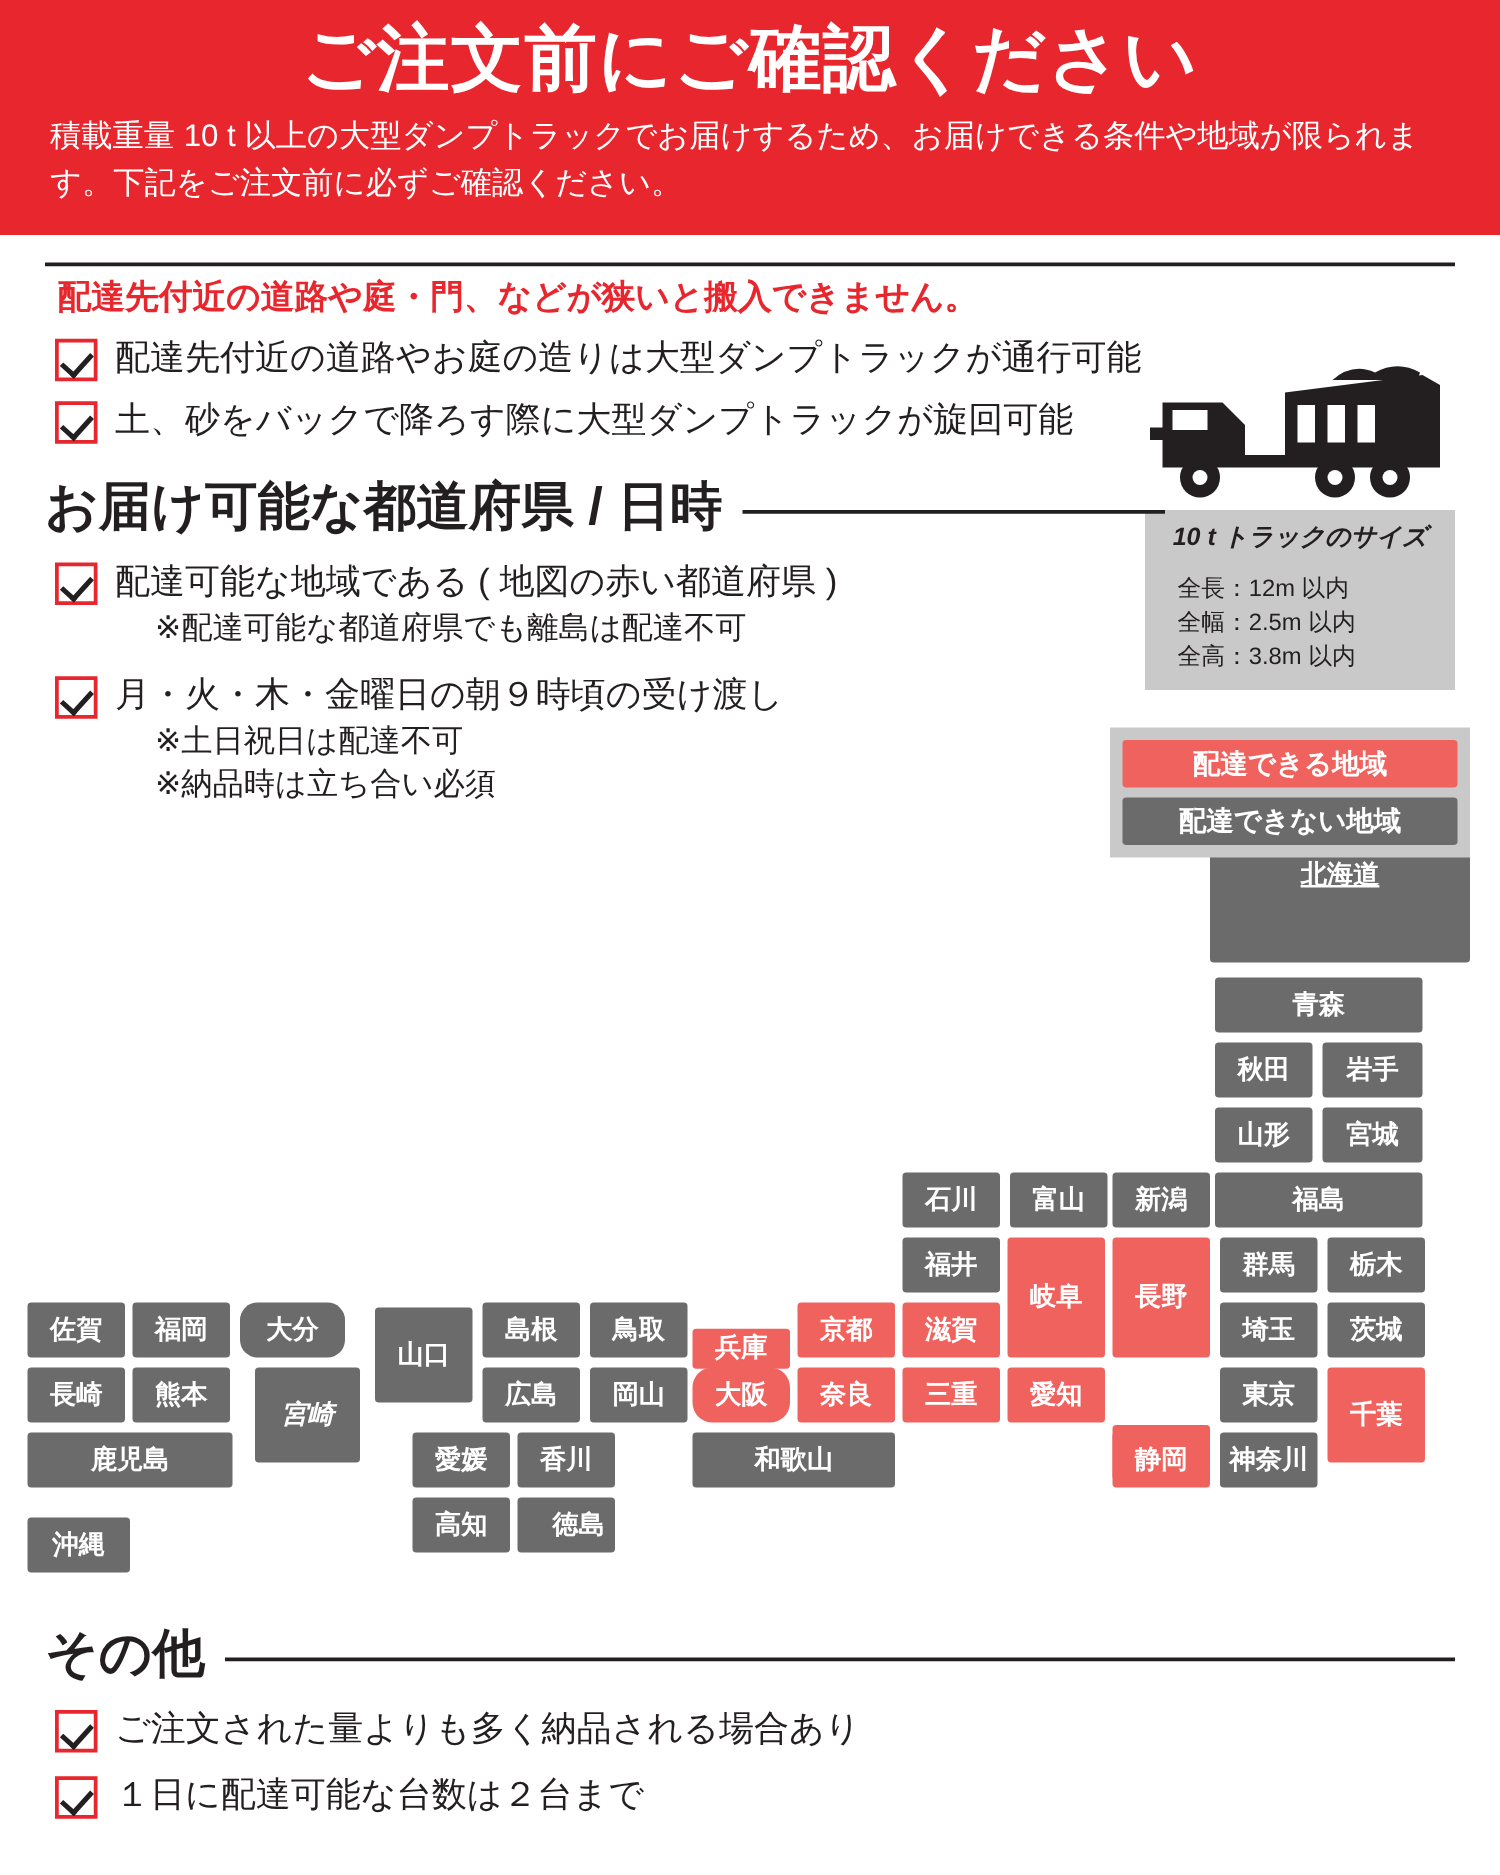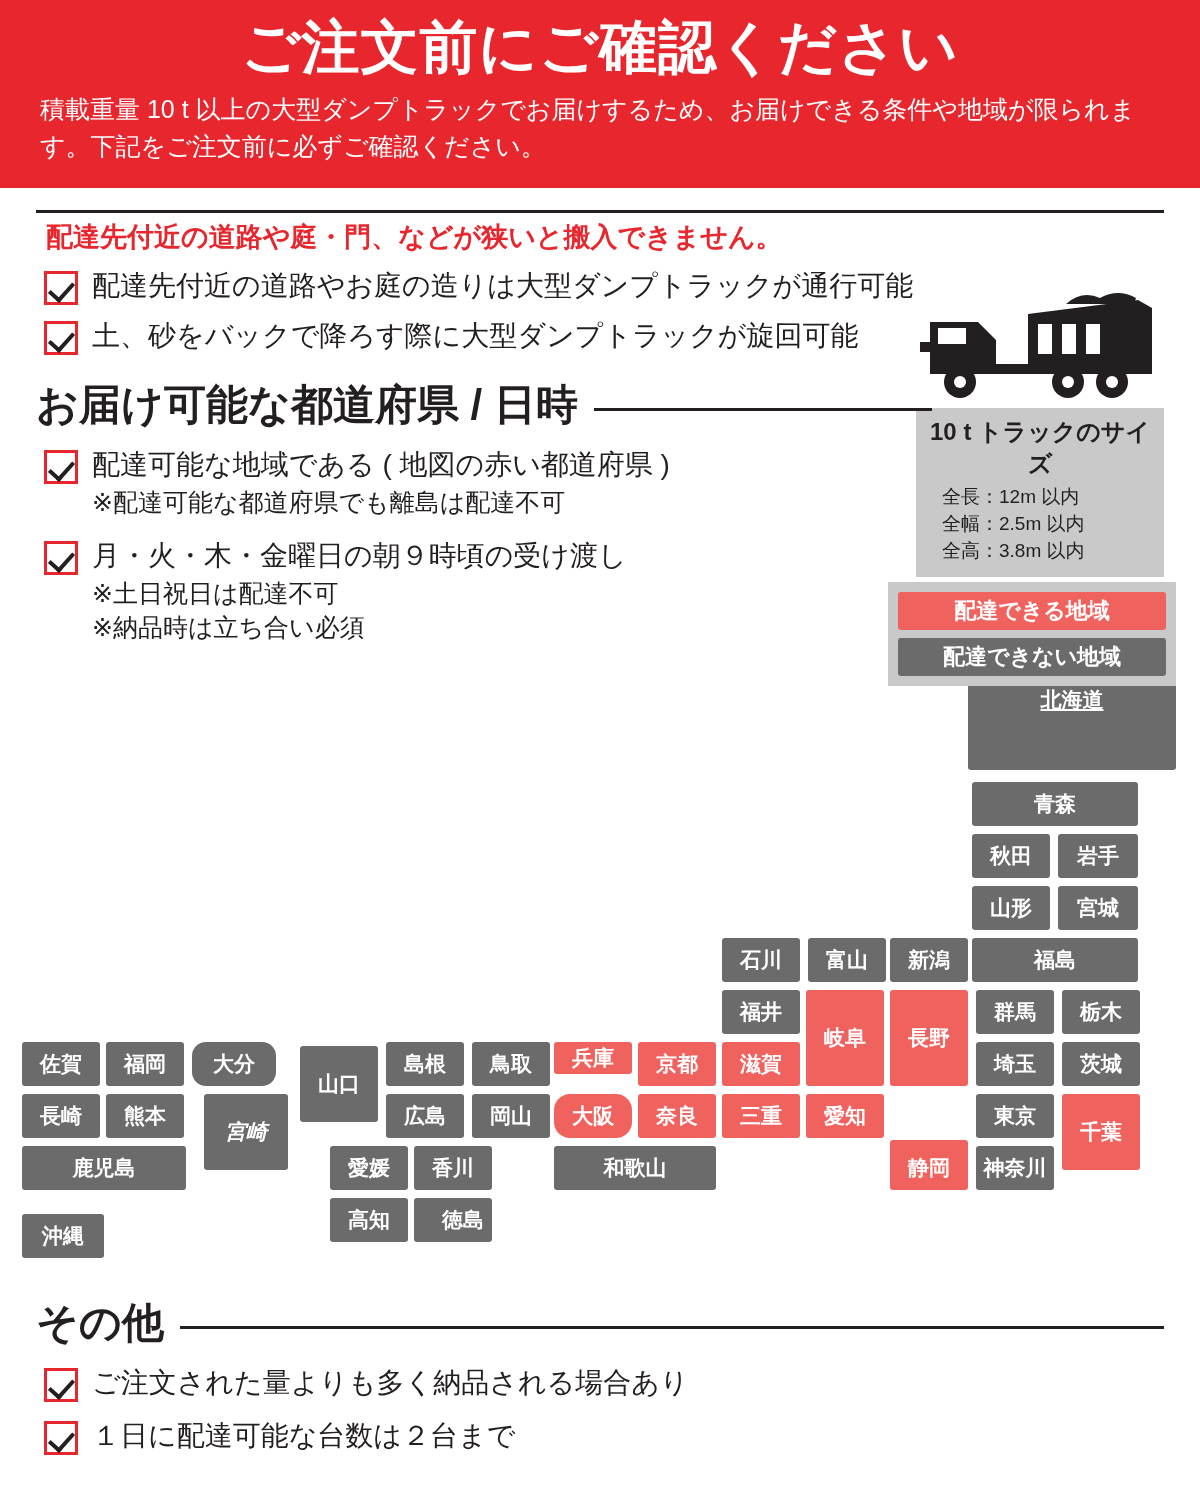--- a/index.html
+++ b/index.html
@@ -96,42 +96,44 @@
     border-width: 0 4px 4px 0;
     transform: rotate(42deg);
   }
   .checktext {
     font-size: 28px;
     line-height: 1.38;
   }
   .checktext .note {
     font-size: 25px;
     display: block;
+    margin-left: 32px;
   }
 
   
   .truck-wrap {
     position: absolute;
     right: 36px;
     top: 278px;
     width: 248px;
     text-align: center;
   }
   .truck-svg { display:block; margin: 0 auto; }
   .truck-spec {
     background: #c9c9c9;
     color: #231f20;
     padding: 8px 10px 12px 10px;
     box-sizing: border-box;
     width: 248px;
   }
   .truck-spec-title {
-    font-size: 24px;
-    font-weight: bold;
-    margin-bottom: 4px;
+    font-size: 20px;
+    font-weight: bold;
+    margin-bottom: 16px;
+    font-style: italic;
   }
   .truck-spec-row {
     font-size: 19px;
     line-height: 1.42;
     text-align: left;
     padding-left: 16px;
   }
 
   
   .map {
@@ -279,21 +281,21 @@
     <div class="pref" style="left: 722px; top: 318px; width: 78px; height: 44px;">石川</div>
     <div class="pref" style="left: 808px; top: 318px; width: 78px; height: 44px;">富山</div>
     <div class="pref" style="left: 890px; top: 318px; width: 78px; height: 44px;">新潟</div>
     <div class="pref" style="left: 722px; top: 370px; width: 78px; height: 44px;">福井</div>
     <div class="pref avail" style="left: 806px; top: 370px; width: 78px; height: 96px;">岐阜</div>
     <div class="pref avail" style="left: 890px; top: 370px; width: 78px; height: 96px;">長野</div>
     <div class="pref" style="left: 976px; top: 370px; width: 78px; height: 44px;">群馬</div>
     <div class="pref" style="left: 1062px; top: 370px; width: 78px; height: 44px;">栃木</div>
     <div class="pref" style="left: 976px; top: 422px; width: 78px; height: 44px;">埼玉</div>
     <div class="pref" style="left: 1062px; top: 422px; width: 78px; height: 44px;">茨城</div>
-    <div class="pref avail" style="left: 554px; top: 422px; width: 78px; height: 32px;">兵庫</div>
+    <div class="pref avail" style="left: 554px; top: 443px; width: 78px; height: 32px;">兵庫</div>
     <div class="pref avail" style="left: 638px; top: 422px; width: 78px; height: 44px;">京都</div>
     <div class="pref avail" style="left: 722px; top: 422px; width: 78px; height: 44px;">滋賀</div>
     <div class="pref" style="left: 386px; top: 422px; width: 78px; height: 44px;">島根</div>
     <div class="pref" style="left: 472px; top: 422px; width: 78px; height: 44px;">鳥取</div>
     <div class="pref" style="left: 22px; top: 422px; width: 78px; height: 44px;">佐賀</div>
     <div class="pref" style="left: 106px; top: 422px; width: 78px; height: 44px;">福岡</div>
     <div class="pref" style="left: 192px; top: 422px; width: 84px; height: 44px; border-radius: 14px;">大分</div>
     <div class="pref" style="left: 300px; top: 426px; width: 78px; height: 76px;">山口</div>
     <div class="pref" style="left: 386px; top: 474px; width: 78px; height: 44px;">広島</div>
     <div class="pref" style="left: 472px; top: 474px; width: 78px; height: 44px;">岡山</div>

